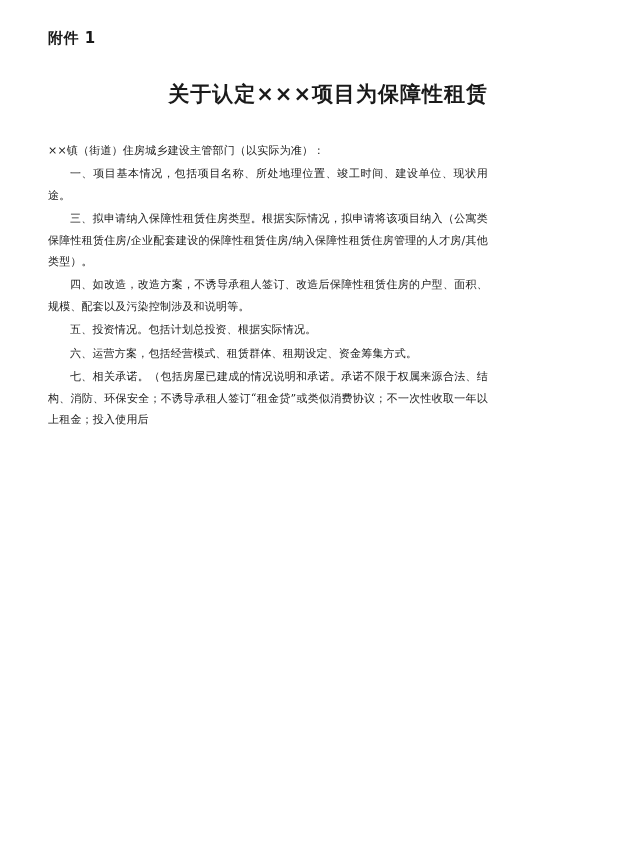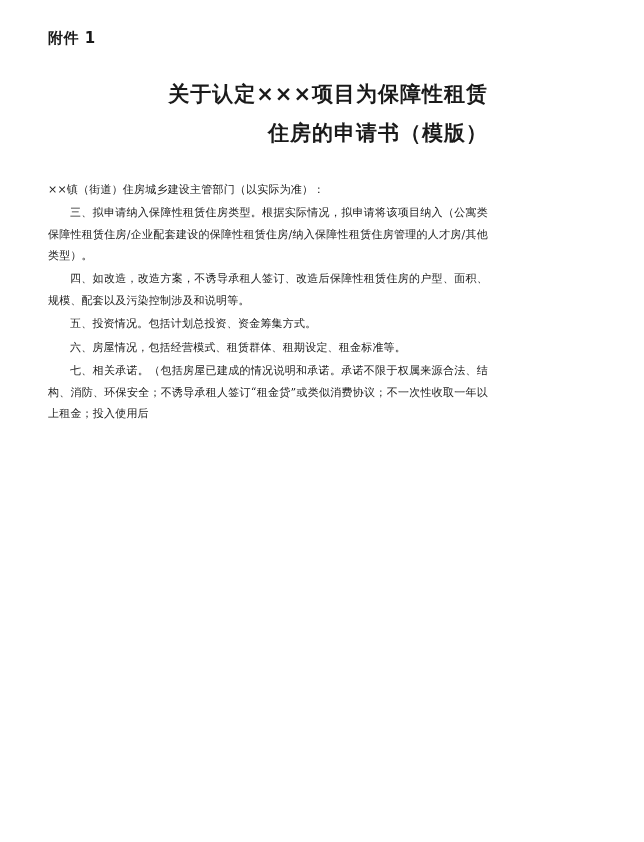--- a/index.html
+++ b/index.html
@@ -65,27 +65,27 @@
 </style>
 </head>
 <body>
 
 <div class="page">
 
   <div class="attachment-label">附件 1</div>
 
   <div class="doc-title">
     <span class="line">关于认定×××项目为保障性租赁</span>
-    <span class="line">住房的申请书（模版）</span>
   </div>
 
   <div class="body-block">
     <p class="para">××镇（街道）住房城乡建设主管部门（以实际为准）：</p>
     <div id="paragraph-host">
+        <p class="para indent"><span>一、项目基本情况，包括项目名称、所处地理位置、竣工时间、建设单位、现状用途。</span></p>
         <p class="para indent"><span>三、拟申请纳入保障性租赁住房类型。根据实际情况，拟申请将该项目纳入（公寓类保障性租赁住房/企业配套建设的保障性租赁住房/纳入保障性租赁住房管理的人才房/其他类型）。</span></p>
         <p class="para indent"><span>四、如改造，改造方案，不诱导承租人签订、改造后保障性租赁住房的户型、面积、规模、配套以及污染控制涉及和说明等。</span></p>
-        <p class="para indent"><span>五、投资情况。包括计划总投资、资金筹集方式。</span></p>
-        <p class="para indent"><span>六、房屋情况，包括经营模式、租赁群体、租期设定、租金标准等。</span></p>
+        <p class="para indent"><span>五、投资情况。包括计划总投资、根据实际情况。</span></p>
+        <p class="para indent"><span>六、运营方案，包括经营模式、租赁群体、租期设定、资金筹集方式。</span></p>
         <p class="para indent"><span>七、相关承诺。（包括房屋已建成的情况说明和承诺。承诺不限于权属来源合法、结构、消防、环保安全；不诱导承租人签订“租金贷”或类似消费协议；不一次性收取一年以上租金；投入使用后</span></p>
       </div>
   </div>
 
 </div>
 
 </body></html>

